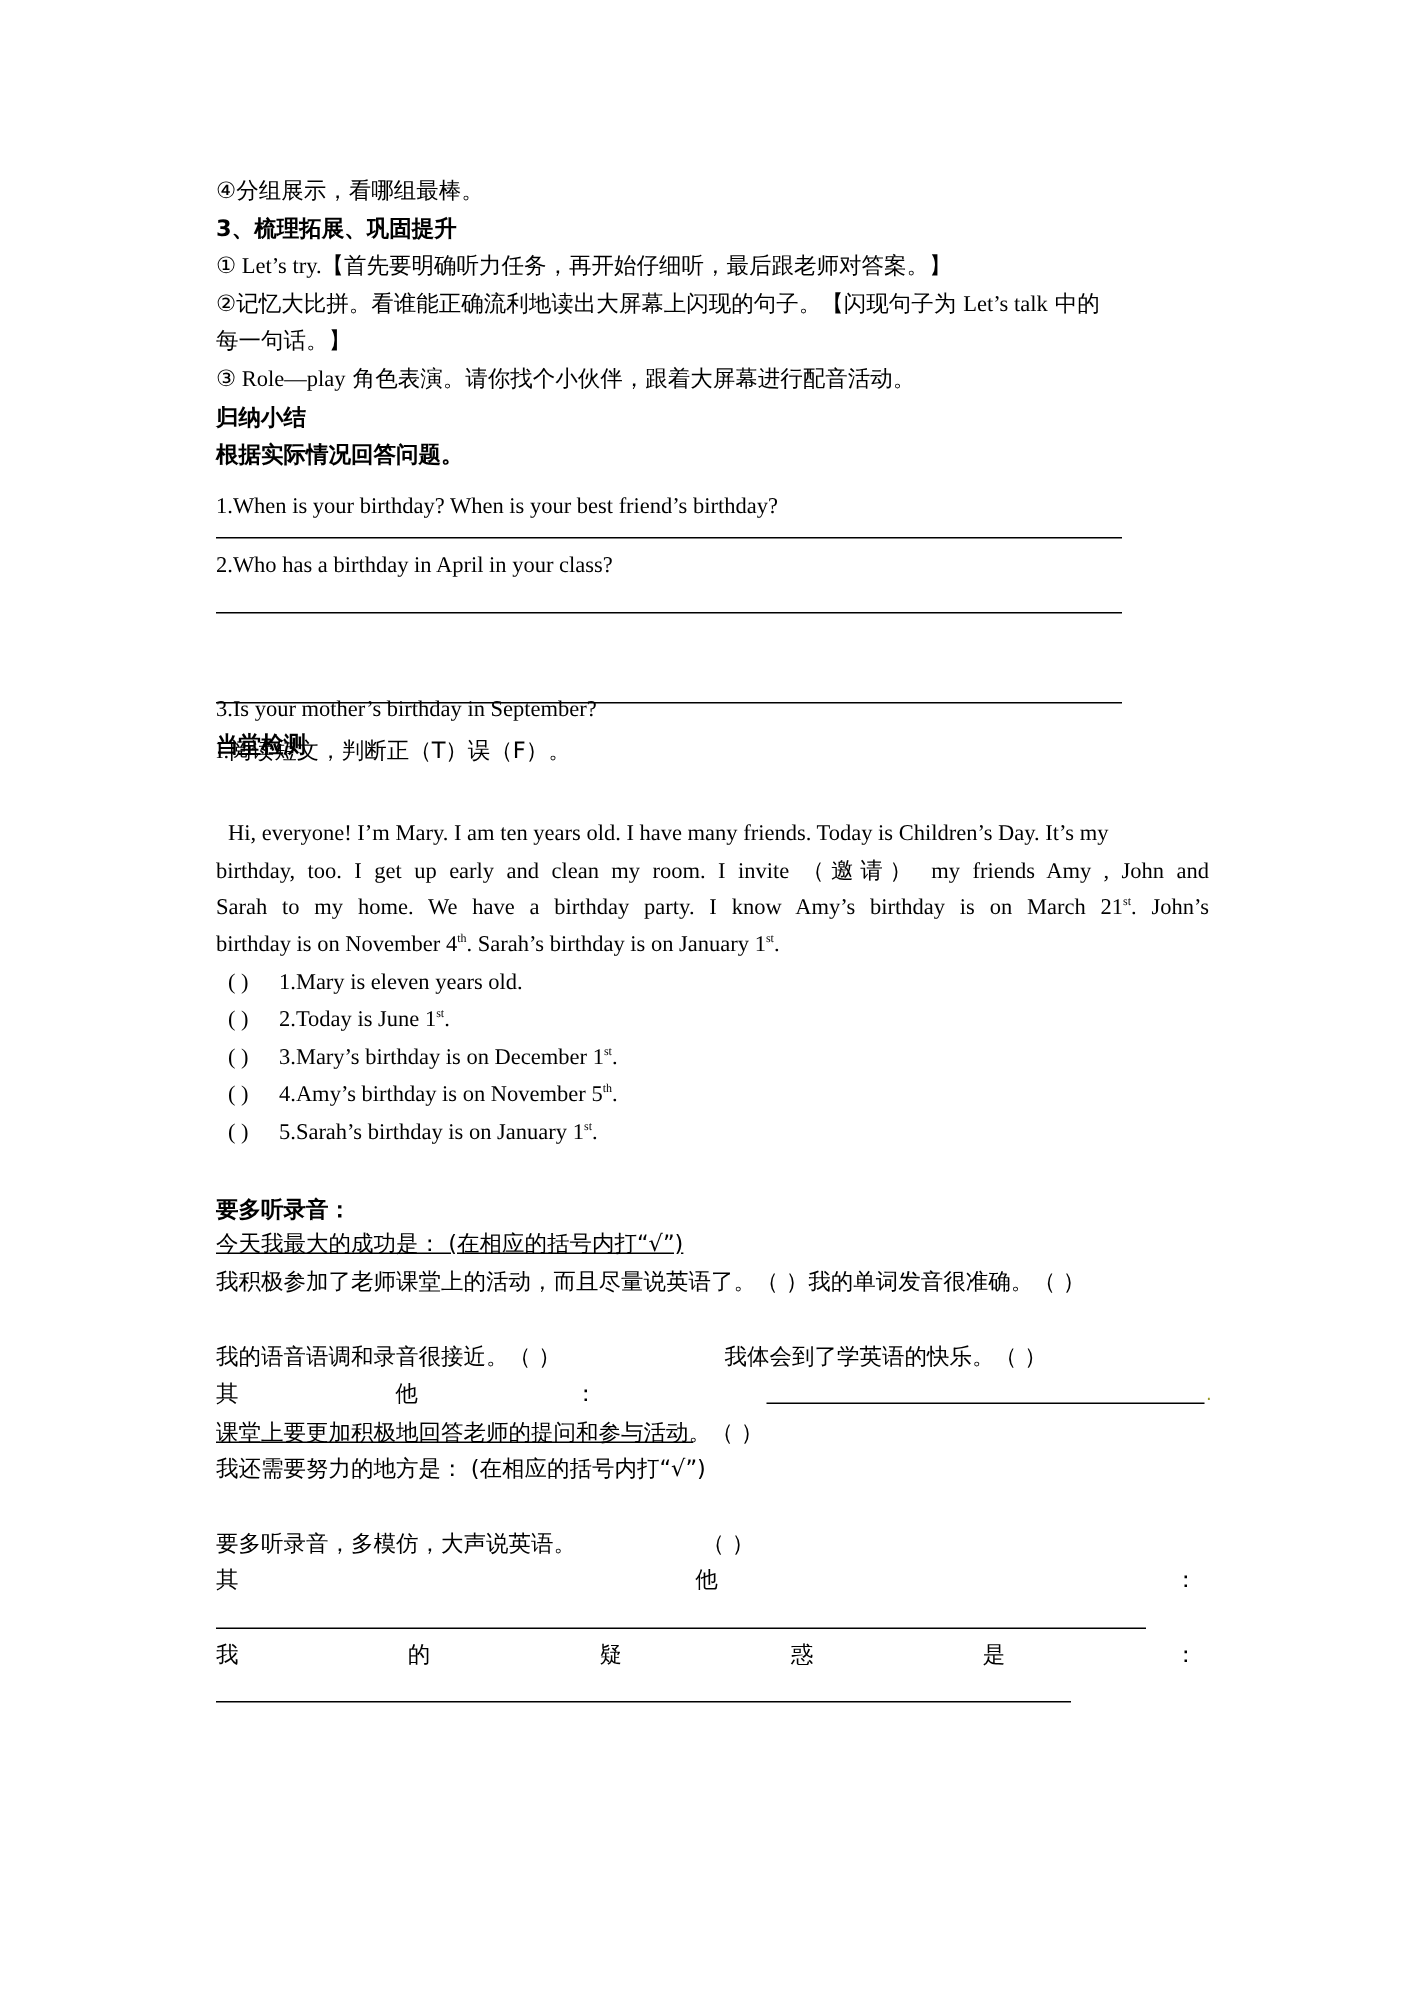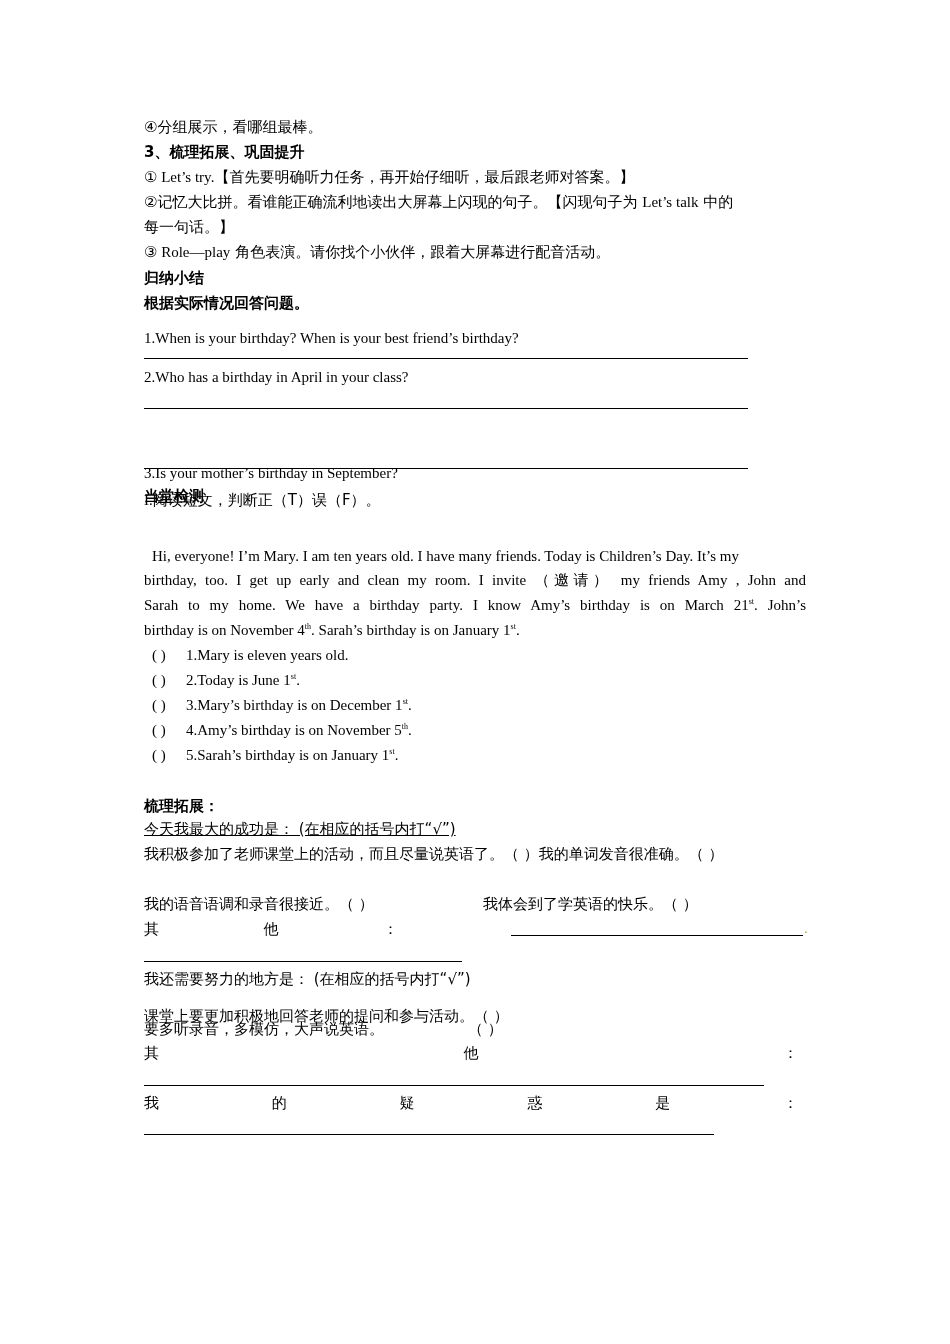--- a/index.html
+++ b/index.html
@@ -67,41 +67,41 @@
   <div class="line serif" style="top:695px;left:8px;">
     <span style="display:inline-block;width:34px;">(  )</span><span>3.Mary’s birthday is on December 1</span><sup>st</sup><span>.</span>
   </div>
   <div class="line serif" style="top:720px;left:8px;">
     <span style="display:inline-block;width:34px;">(  )</span><span>4.Amy’s birthday is on November 5</span><sup>th</sup><span>.</span>
   </div>
   <div class="line serif" style="top:745px;left:8px;">
     <span style="display:inline-block;width:34px;">(  )</span><span>5.Sarah’s birthday is on January 1</span><sup>st</sup><span>.</span>
   </div>
 
-  <div class="line bold" style="top:796px;">梳理拓展：</div>
+  <div class="line bold" style="top:796px;">要多听录音：</div>
   <div class="line" style="top:819px;text-decoration:underline;">今天我最大的成功是： (在相应的括号内打“√”)</div>
   <div class="line" style="top:844px;">
     <span>我积极参加了老师课堂上的活动，而且尽量说英语了。（  ）</span><span>我的单词发音很准确。（  ）</span>
   </div>
   <div class="line" style="top:894px;">
     <span style="display:inline-block;width:339px;">我的语音语调和录音很接近。（  ）</span><span>我体会到了学英语的快乐。（  ）</span>
   </div>
   <div class="line" style="top:919px;width:260px;">
     <div class="spread" style="width:254px;">
       <span>其</span>
       <span>他</span>
       <span>：</span>
     </div>
   </div>
   <div class="blank" style="top:935px;left:367px;width:292px;"></div>
   <span style="position:absolute;top:922px;left:660px;font-size:12px;" class="olive-dot">.</span>
   <div class="blank" style="top:961px;width:318px;"></div>
 
   <div class="line" style="top:969px;">我还需要努力的地方是： (在相应的括号内打“√”)</div>
-  <div class="line" style="top:1006px;">课堂上要更加积极地回答老师的提问和参与活动。（  ）</div>
+  <div class="line" style="top:945px;">课堂上要更加积极地回答老师的提问和参与活动。（  ）</div>
   <div class="line" style="top:1019px;">
     <span style="display:inline-block;width:324px;">要多听录音，多模仿，大声说英语。</span><span>（  ）</span>
   </div>
   <div class="line" style="top:1043px;">
     <div class="spread">
       <span>其</span>
       <span>他</span>
       <span>：</span>
     </div>
   </div>

